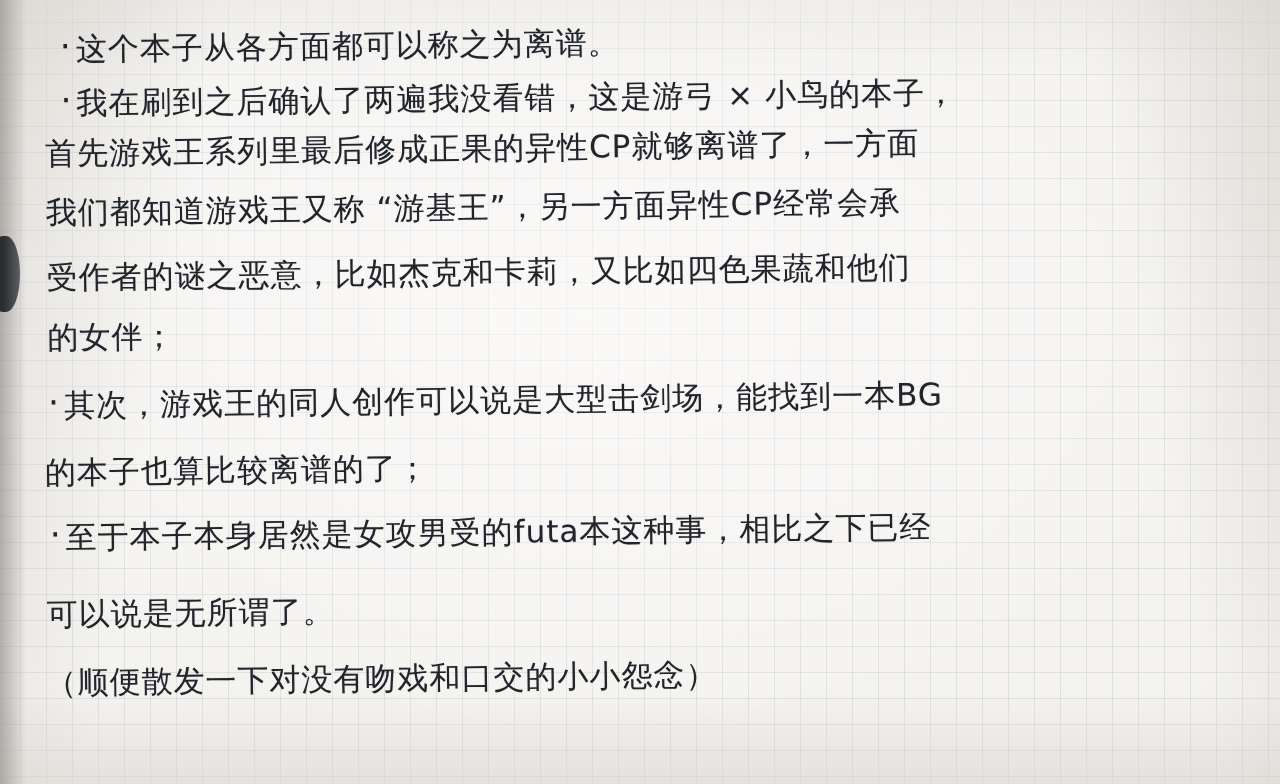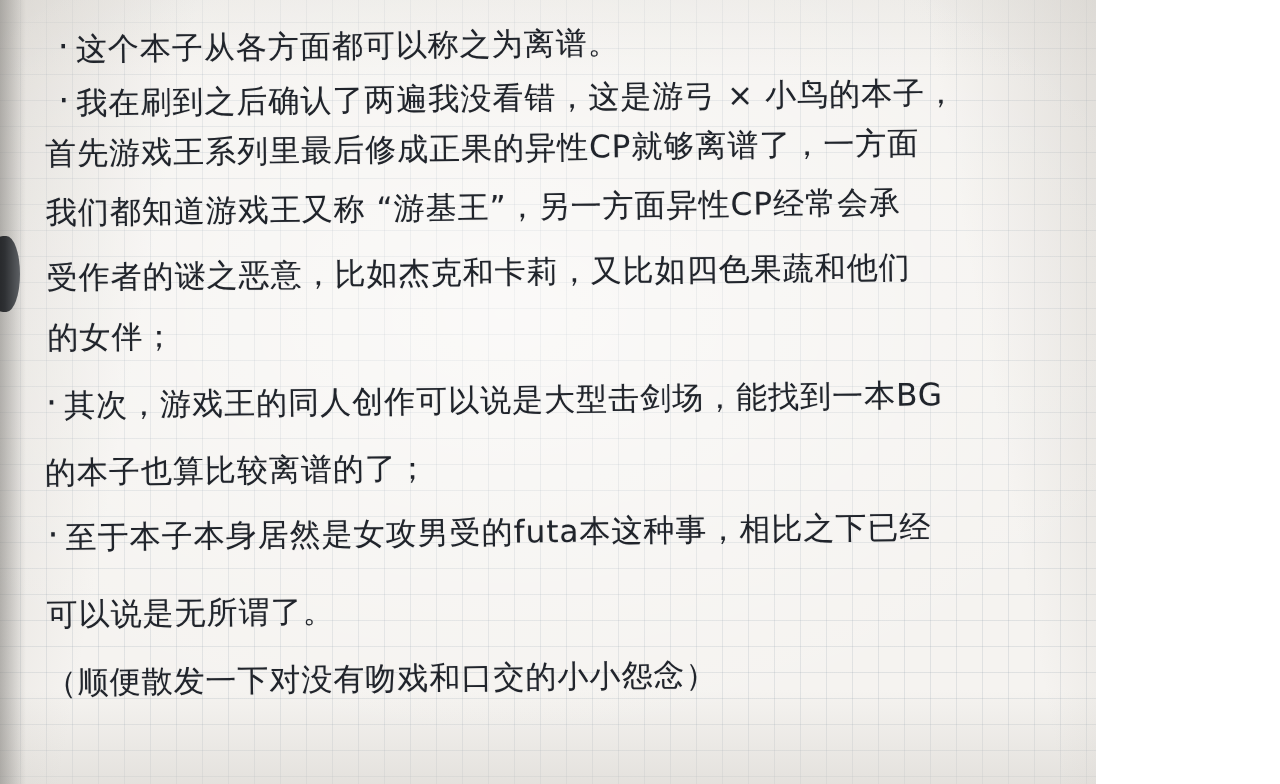--- a/index.html
+++ b/index.html
@@ -2,24 +2,25 @@
 <html><head>
 <meta charset="utf-8">
 <style>
   html, body {
     margin: 0;
     padding: 0;
     background: #ffffff;
   }
   #page {
     position: relative;
-    width: 1096px;
+    width: 1280px;
     height: 784px;
     overflow: hidden;
     background: #f3f1ee;
+    text-align: center;
   }
   
   .paper {
     position: absolute;
     inset: 0;
     background-color: #f5f3f0;
     background-image:
       linear-gradient(to right, rgba(150,160,175,0.22) 1px, transparent 1px),
       linear-gradient(to bottom, rgba(150,160,175,0.22) 1px, transparent 1px);
     background-size: 26px 26px;

